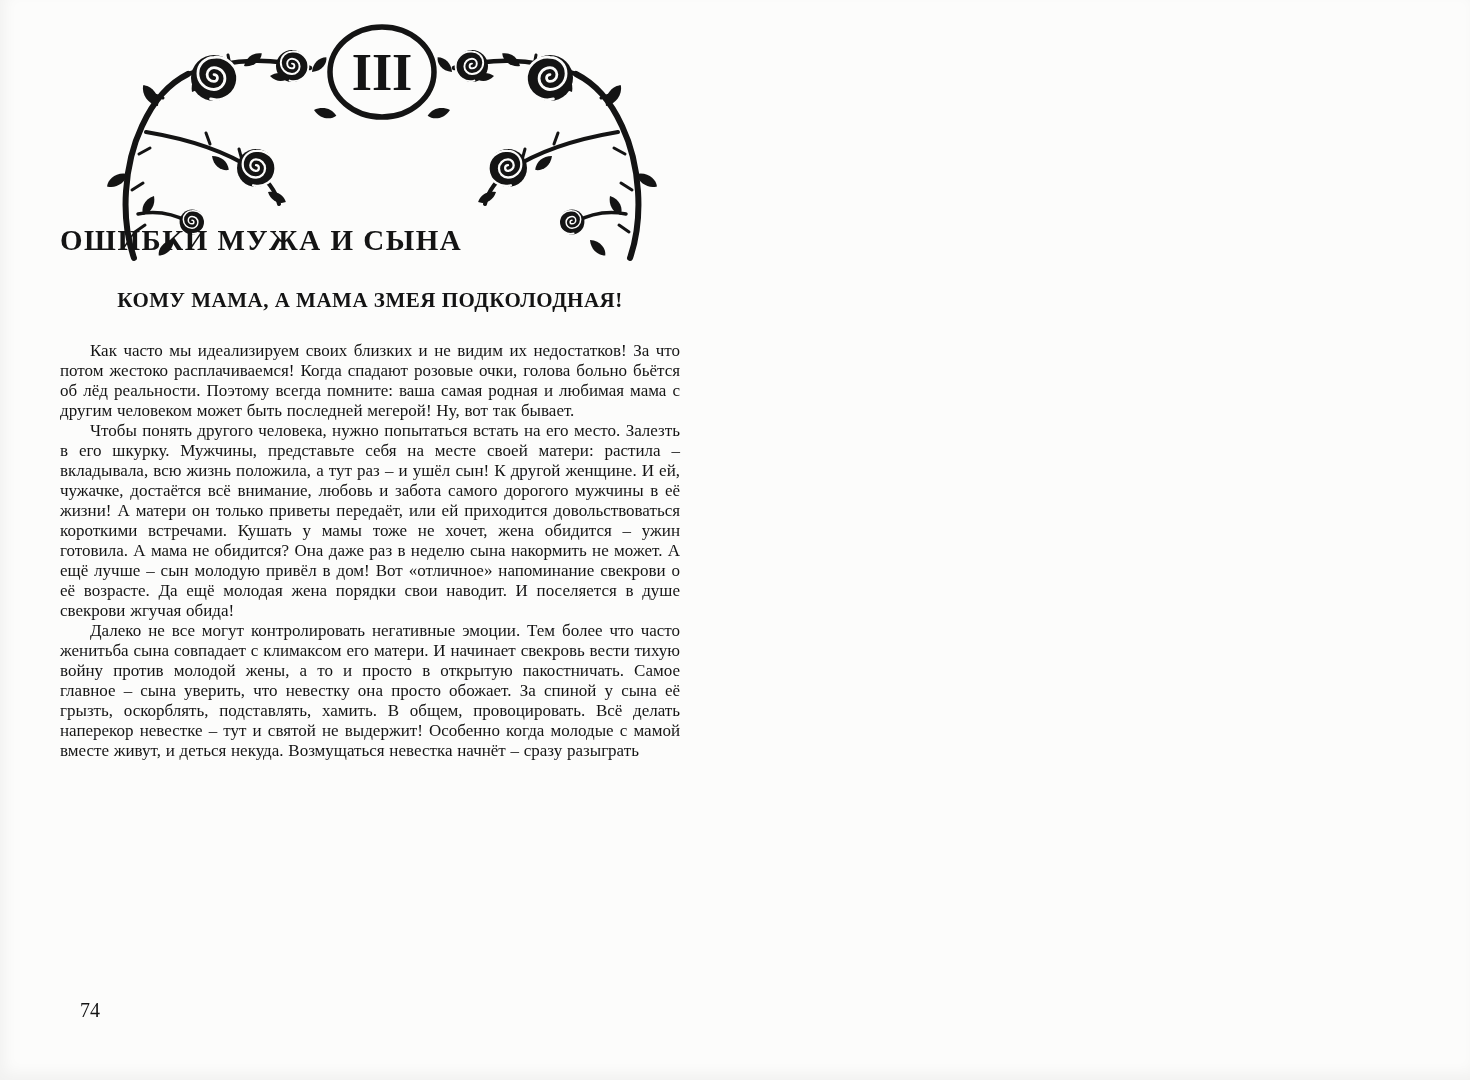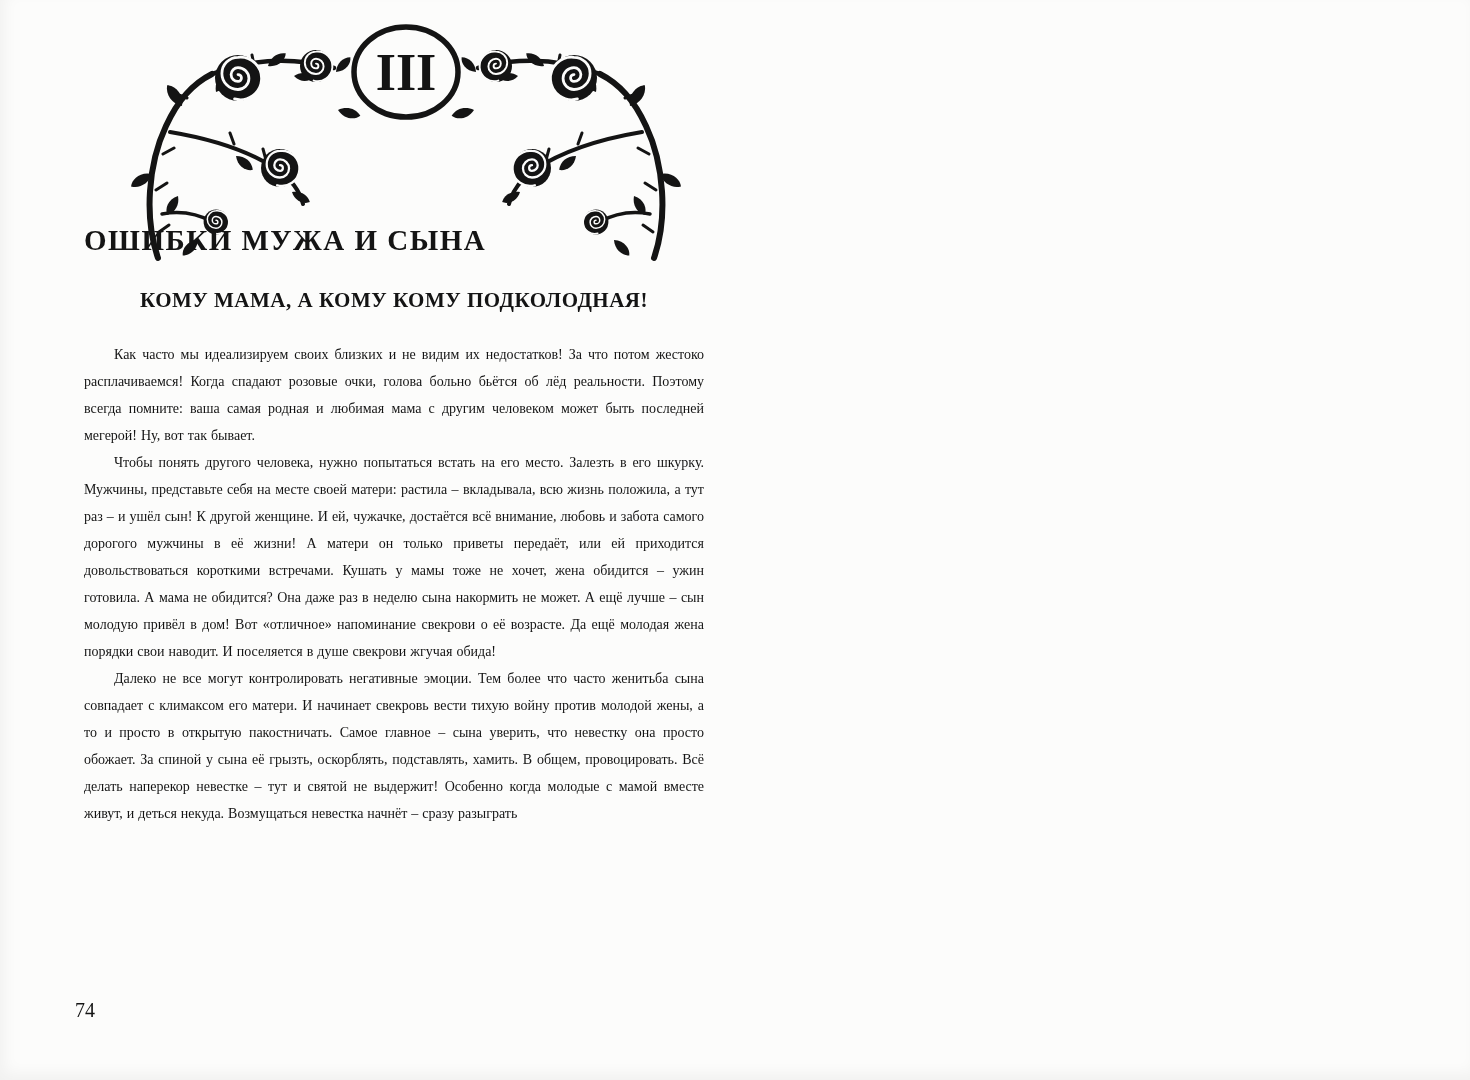--- a/index.html
+++ b/index.html
@@ -10,21 +10,21 @@
     overflow: hidden;
     font-family: "Liberation Serif", "DejaVu Serif", serif;
     color: #141414;
   }
   
   .scan-edge {
     position: absolute; inset: 0;
     box-shadow: inset 5px -7px 14px rgba(0,0,0,0.045);
     pointer-events: none;
   }
-  .page { position: absolute; top: 0; height: 1080px; margin-left: 24px; }
+  .page { position: absolute; top: 0; height: 1080px; }
   .page-left  { left: 0;   width: 735px; }
   .page-right { left: 735px; width: 735px; }
 
   .ornament {
     position: absolute;
     left: 62px; top: 14px;
     width: 640px; height: 250px;
   }
 
   .chapter-title {
@@ -39,36 +39,36 @@
     position: absolute;
     left: 40px; top: 288px; width: 660px;
     text-align: center;
     font-size: 21px; font-weight: bold;
     letter-spacing: 0.5px;
     white-space: nowrap;
   }
 
   .body-text {
     position: absolute;
-    font-size: 14px;
-    line-height: 27px;
+    font-size: 17px;
+    line-height: 20px;
     text-align: justify;
     word-spacing: 0.5px;
     hyphens: auto;
   }
   .body-left  { left: 60px;  top: 341px; width: 620px; }
 
   .body-text p { margin: 0; text-indent: 30px; }
 
   .page-number {
     position: absolute;
     top: 999px;
     font-size: 20px;
   }
-  .page-number-left  { left: 51px; }
+  .page-number-left  { left: 80px; }
 </style>
 </head>
 <body>
 
 <div class="scan-edge"></div>
 
 <div class="page page-left">
 
   <svg class="ornament" viewBox="0 0 640 250" aria-hidden="true">
     <defs>
@@ -106,21 +106,21 @@
     <use href="#half"></use>
     <use href="#half" transform="translate(640 0) scale(-1 1)"></use>
 
     <g>
       <ellipse cx="320" cy="58" rx="52" ry="45" fill="#fcfcfb" stroke="#141414" stroke-width="5.5"></ellipse>
       <text x="320" y="76" text-anchor="middle" font-family="Liberation Serif, DejaVu Serif, serif" font-size="52" font-weight="bold" fill="#141414">III</text>
     </g>
   </svg>
 
   <div class="chapter-title">ОШИБКИ МУЖА И СЫНА</div>
-  <div class="chapter-subtitle">КОМУ МАМА, А КОМУ КОМУ ПОДКОЛОДНАЯ!</div>
+  <div class="chapter-subtitle">КОМУ МАМА, А МАМА ЗМЕЯ ПОДКОЛОДНАЯ!</div>
 
   <div class="body-text body-left">
       <p>Как часто мы идеализируем своих близких и не видим их недостатков! За что потом жестоко расплачиваемся! Когда спадают розовые очки, голова больно бьётся об лёд реальности. Поэтому всегда помните: ваша самая родная и любимая мама с другим человеком может быть последней мегерой! Ну, вот так бывает.</p>
       <p>Чтобы понять другого человека, нужно попытаться встать на его место. Залезть в его шкурку. Мужчины, представьте себя на месте своей матери: растила – вкладывала, всю жизнь положила, а тут раз – и ушёл сын! К другой женщине. И ей, чужачке, достаётся всё внимание, любовь и забота самого дорогого мужчины в её жизни! А матери он только приветы передаёт, или ей приходится довольствоваться короткими встречами. Кушать у мамы тоже не хочет, жена обидится – ужин готовила. А мама не обидится? Она даже раз в неделю сына накормить не может. А ещё лучше – сын молодую привёл в дом! Вот «отличное» напоминание свекрови о её возрасте. Да ещё молодая жена порядки свои наводит. И поселяется в душе свекрови жгучая обида!</p>
       <p>Далеко не все могут контролировать негативные эмоции. Тем более что часто женитьба сына совпадает с климаксом его матери. И начинает свекровь вести тихую войну против молодой жены, а то и просто в открытую пакостничать. Самое главное – сына уверить, что невестку она просто обожает. За спиной у сына её грызть, оскорблять, подставлять, хамить. В общем, провоцировать. Всё делать наперекор невестке – тут и святой не выдержит! Особенно когда молодые с мамой вместе живут, и деться некуда. Возмущаться невестка начнёт – сразу разыграть</p>
     </div>
 
   <div class="page-number page-number-left">74</div>
 </div>
 

